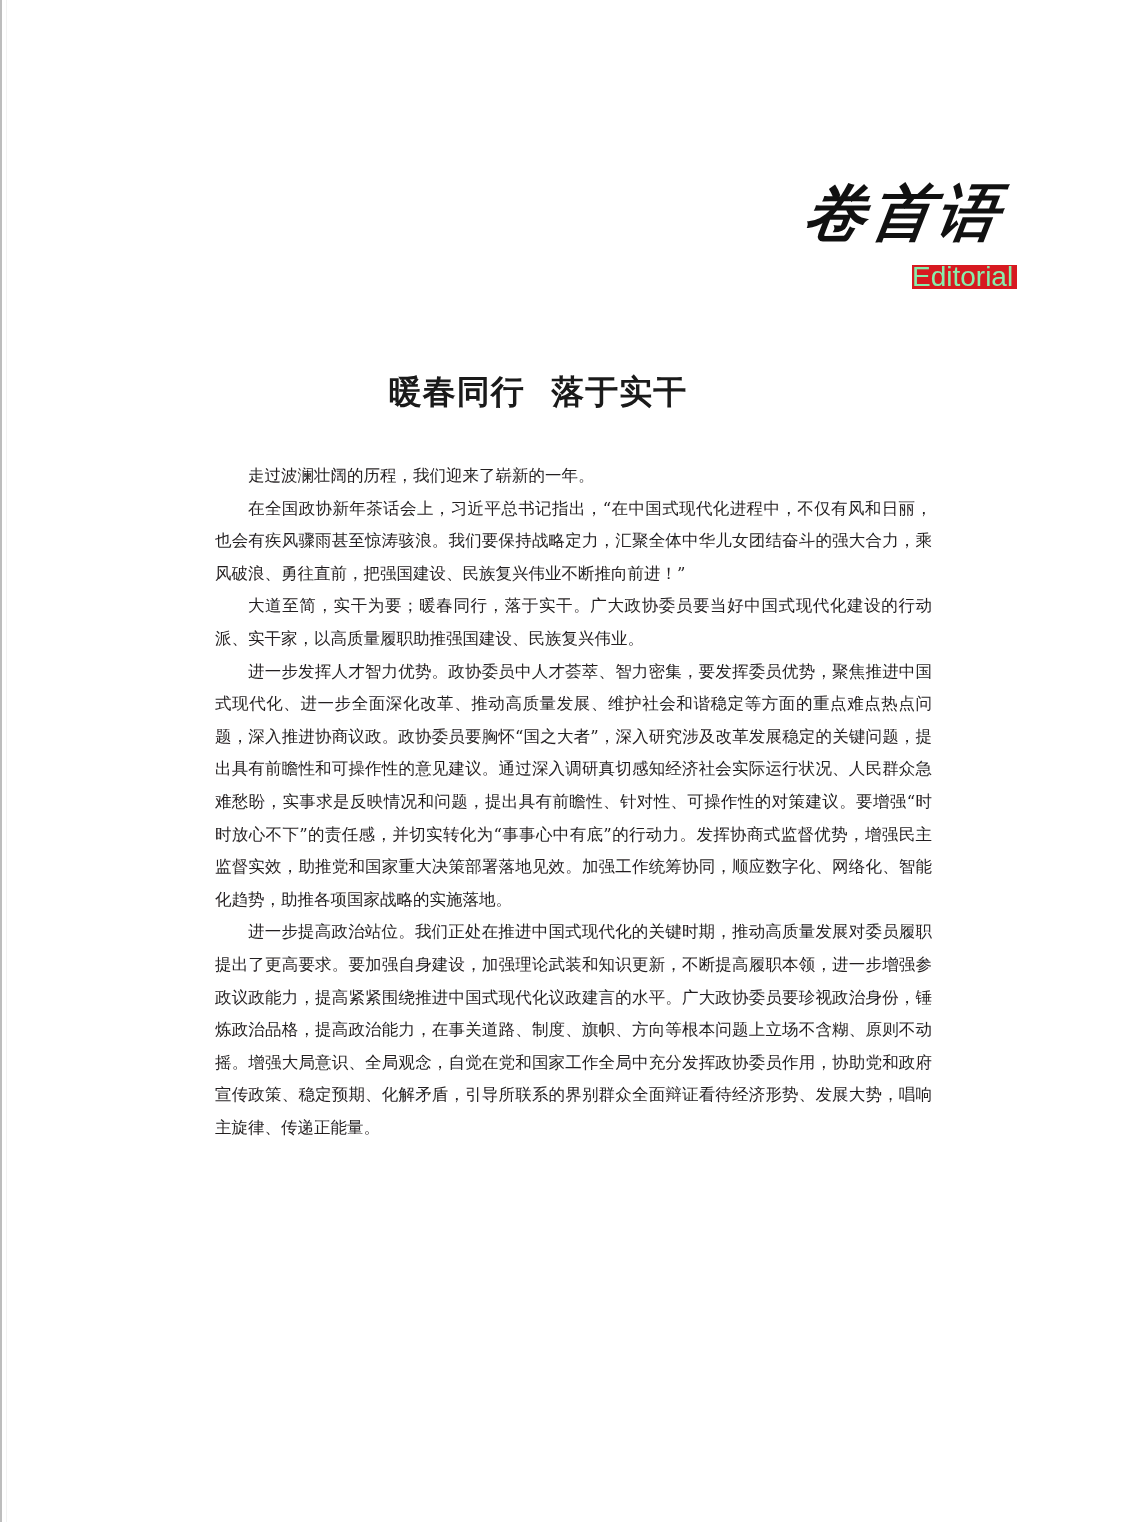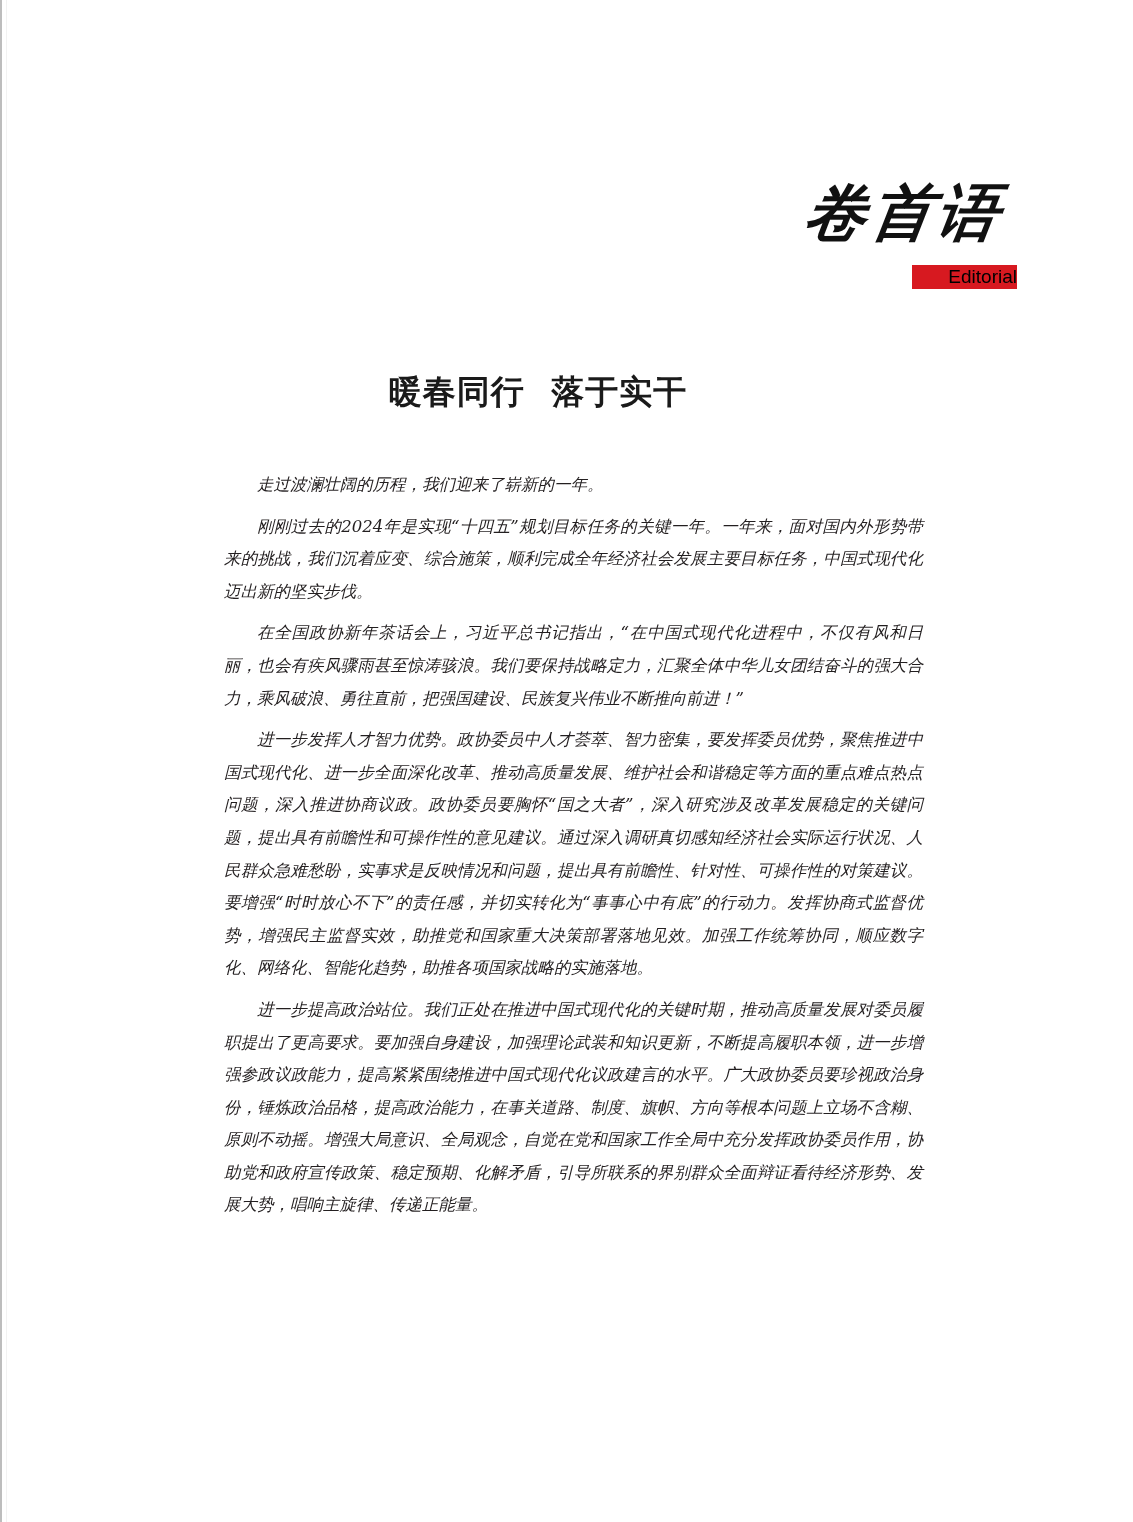--- a/index.html
+++ b/index.html
@@ -11,47 +11,47 @@
   .left-rule2 { position: absolute; left: 6px; top: 0; width: 1px; height: 1522px; background: #f2f2f2; }
   .masthead { position: absolute; left: 805px; top: 168px; width: 230px; height: 125px; }
   .masthead-cn {
     position: absolute; left: 0; top: 0; width: 225px; height: 90px;
     font-family: "DejaVu Serif", "Liberation Serif", serif; font-weight: bold; font-style: italic;
     font-size: 62px; line-height: 90px; color: #111; letter-spacing: 4px;
     transform: skewX(-8deg);
   }
   .masthead-en {
     position: absolute; left: 107px; top: 97px; width: 105px; height: 24px;
-    background: #d71920; color: #000000;
-    font-family: "Liberation Sans", sans-serif; font-size: 19px; line-height: 24px; text-align: right;
+    background: #d71920; color: #86efac;
+    font-family: "Liberation Sans", sans-serif; font-size: 28px; line-height: 24px; text-align: left;
   }
   .title {
     position: absolute; left: 0; top: 368px; width: 1076px; text-align: center;
     font-family: "DejaVu Serif", "Liberation Serif", serif; font-weight: bold;
     font-size: 33px; line-height: 48px; color: #1a1a1a; letter-spacing: 1px;
     word-spacing: 14px;
   }
   .body-text {
     position: absolute; left: 215px; top: 460px; width: 717px;
     font-size: 16.5px; line-height: 32.6px; color: #231f20; text-align: justify;
   }
-  .body-text p { margin: 9px; text-indent: 2em; font-style: italic; }
+  .body-text p { margin: 0; text-indent: 2em; }
 </style>
 </head>
 <body>
 
 <div class="left-rule"></div>
 <div class="left-rule2"></div>
 
 <div class="masthead">
   <div class="masthead-cn">卷首语</div>
   <div class="masthead-en">Editorial</div>
 </div>
 
 <h1 class="title" style="margin:0;">暖春同行 落于实干</h1>
 
 <div class="body-text">
   <p>走过波澜壮阔的历程，我们迎来了崭新的一年。</p>
-  <p>刚刚过去的2024年是实现“十四五”规划目标任务的关键一年。一年来，面对国内外形势带来的挑战，我们沉着应变、综合施策，顺利完成全年经济社会发展主要目标任务，中国式现代化迈出新的坚实步伐。</p>
   <p>在全国政协新年茶话会上，习近平总书记指出，“在中国式现代化进程中，不仅有风和日丽，也会有疾风骤雨甚至惊涛骇浪。我们要保持战略定力，汇聚全体中华儿女团结奋斗的强大合力，乘风破浪、勇往直前，把强国建设、民族复兴伟业不断推向前进！”</p>
+  <p>大道至简，实干为要；暖春同行，落于实干。广大政协委员要当好中国式现代化建设的行动派、实干家，以高质量履职助推强国建设、民族复兴伟业。</p>
   <p>进一步发挥人才智力优势。政协委员中人才荟萃、智力密集，要发挥委员优势，聚焦推进中国式现代化、进一步全面深化改革、推动高质量发展、维护社会和谐稳定等方面的重点难点热点问题，深入推进协商议政。政协委员要胸怀“国之大者”，深入研究涉及改革发展稳定的关键问题，提出具有前瞻性和可操作性的意见建议。通过深入调研真切感知经济社会实际运行状况、人民群众急难愁盼，实事求是反映情况和问题，提出具有前瞻性、针对性、可操作性的对策建议。要增强“时时放心不下”的责任感，并切实转化为“事事心中有底”的行动力。发挥协商式监督优势，增强民主监督实效，助推党和国家重大决策部署落地见效。加强工作统筹协同，顺应数字化、网络化、智能化趋势，助推各项国家战略的实施落地。</p>
   <p>进一步提高政治站位。我们正处在推进中国式现代化的关键时期，推动高质量发展对委员履职提出了更高要求。要加强自身建设，加强理论武装和知识更新，不断提高履职本领，进一步增强参政议政能力，提高紧紧围绕推进中国式现代化议政建言的水平。广大政协委员要珍视政治身份，锤炼政治品格，提高政治能力，在事关道路、制度、旗帜、方向等根本问题上立场不含糊、原则不动摇。增强大局意识、全局观念，自觉在党和国家工作全局中充分发挥政协委员作用，协助党和政府宣传政策、稳定预期、化解矛盾，引导所联系的界别群众全面辩证看待经济形势、发展大势，唱响主旋律、传递正能量。</p>
 </div>
 
 </body></html>

